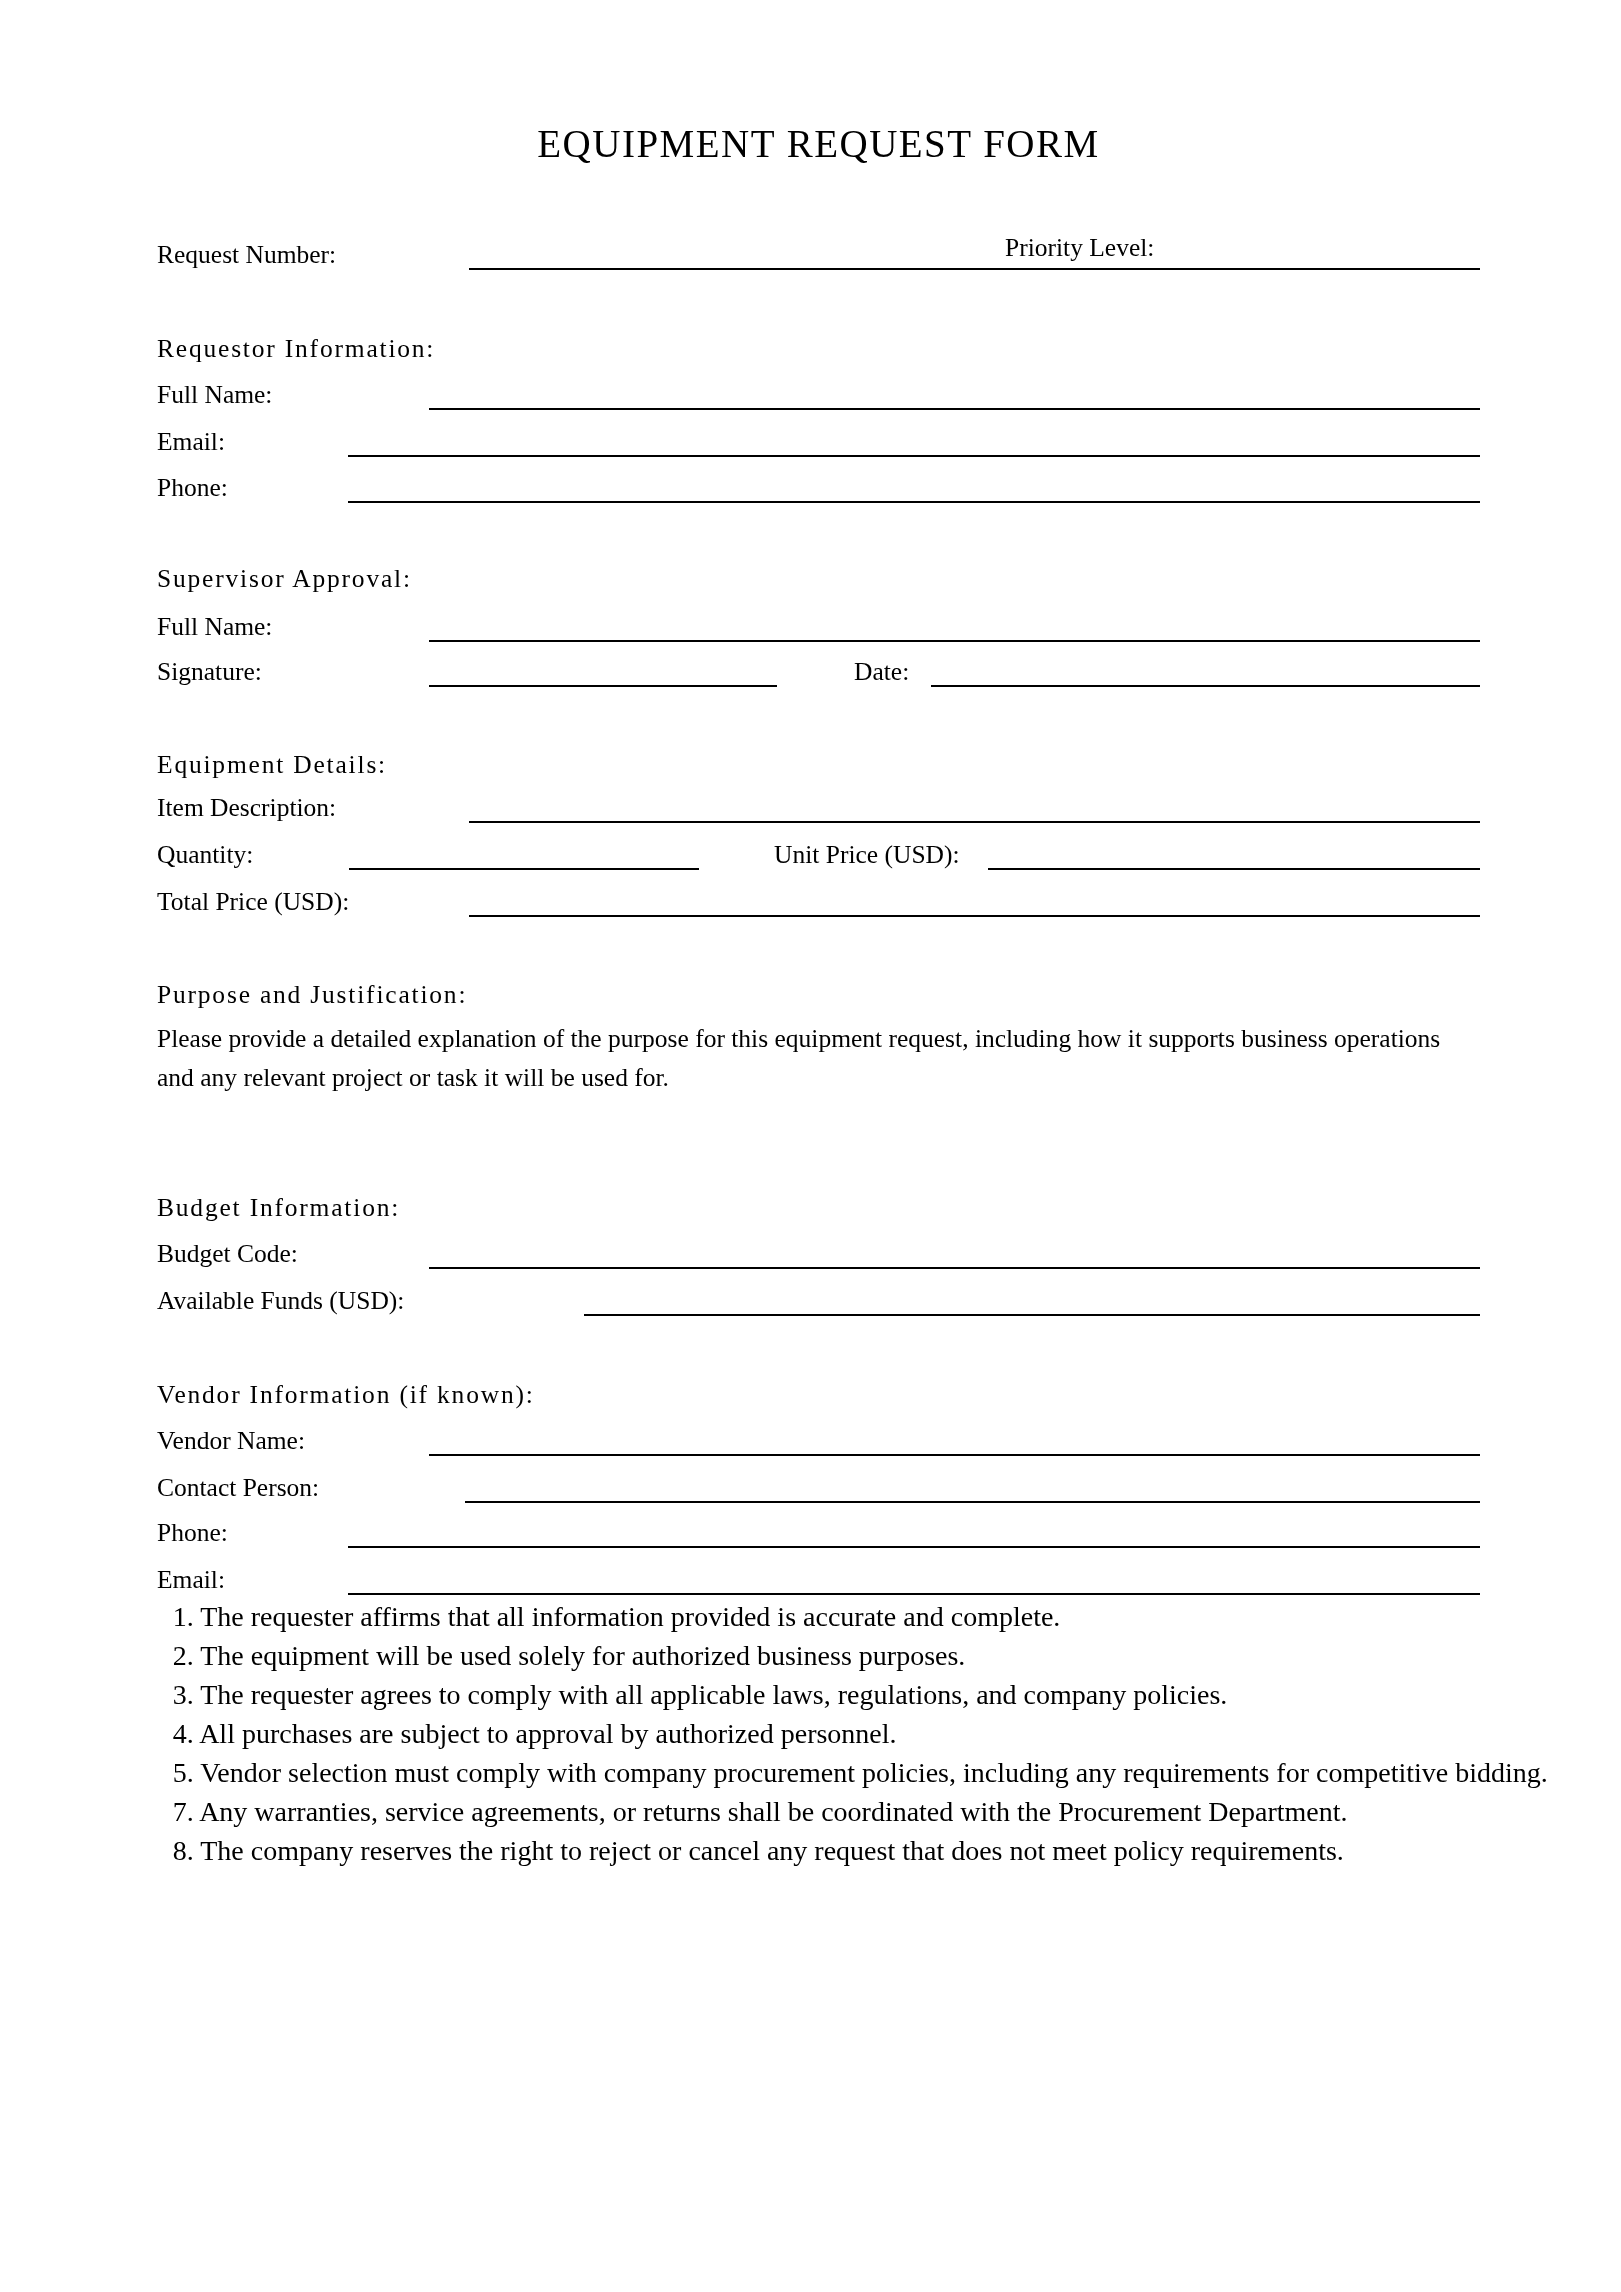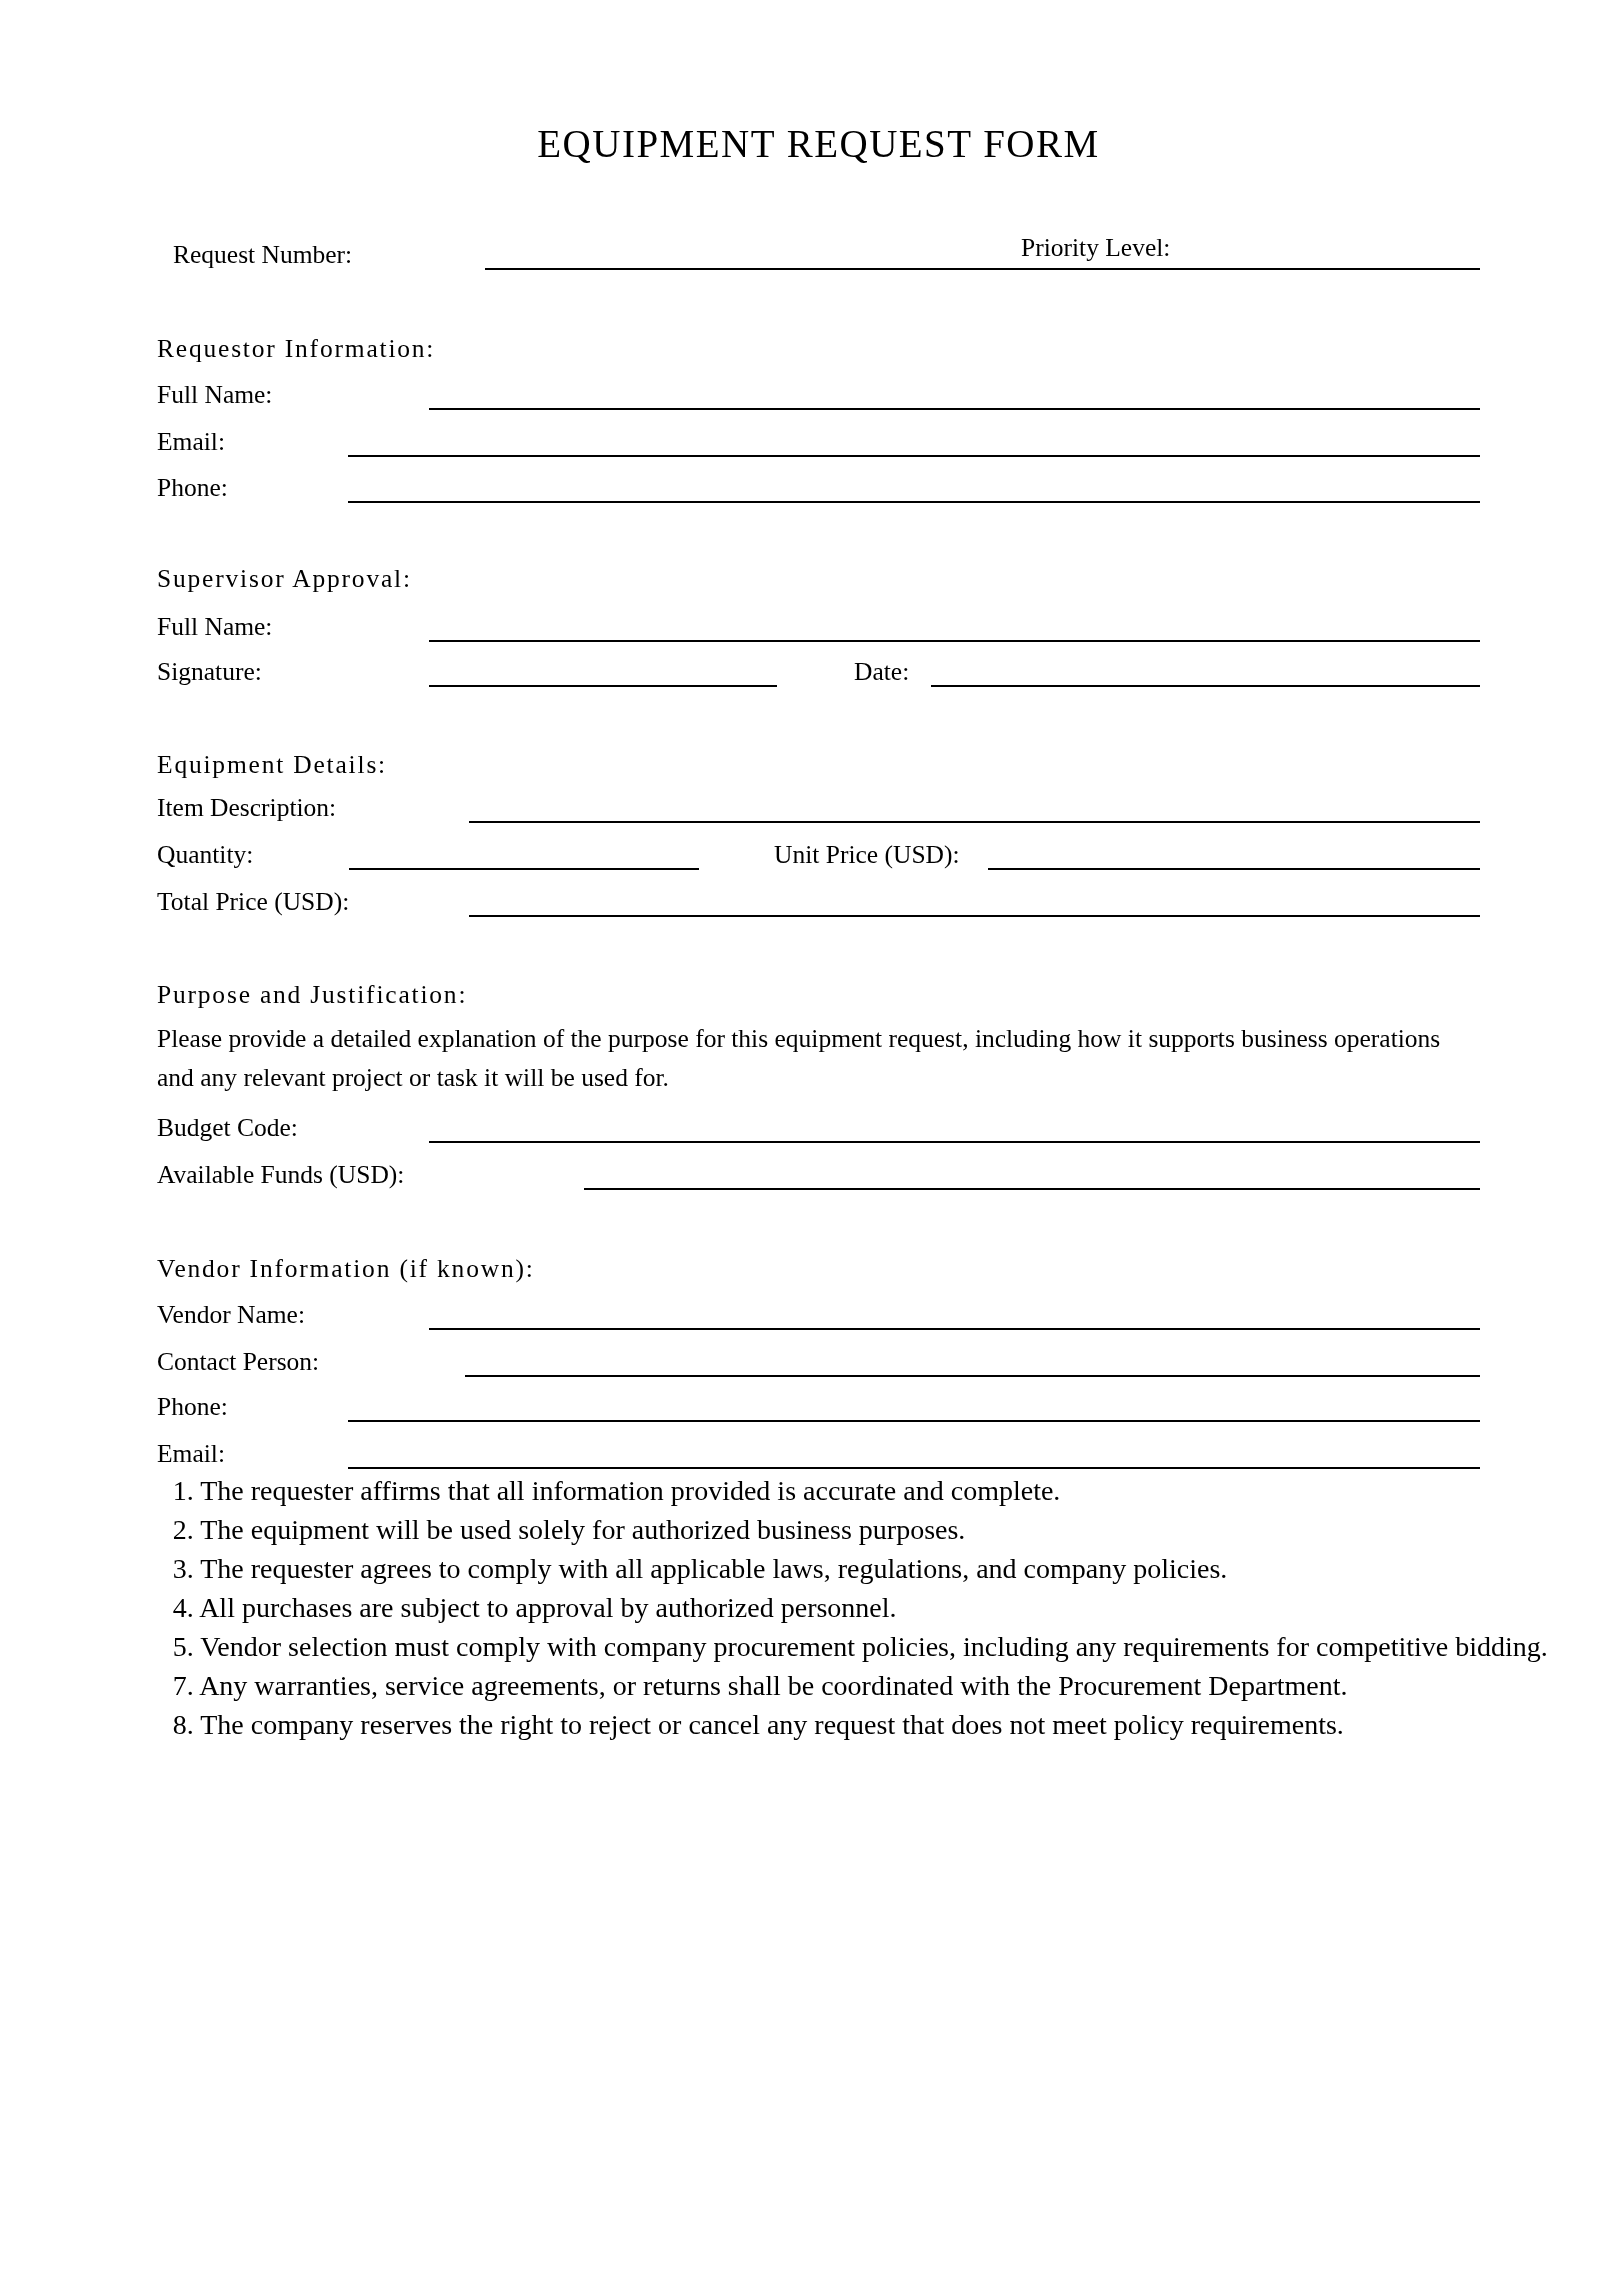--- a/index.html
+++ b/index.html
@@ -77,21 +77,21 @@
     max-width: 1304px;
   }
   .terms-list { margin-top: 2.9px; }
   .term-item {
     font-size: 28px;
     line-height: 39px;
     padding-left: 15.7px;
     white-space: nowrap;
   }
   
-  .mt65  { margin-top: 64px; margin-left: 16px; }
+  .mt65  { margin-top: 64px; }
   .mt64  { margin-top: 63px; }
   .mt61  { margin-top: 60px; }
   .mt63  { margin-top: 62px; }
   .mt97  { margin-top: 95px; }
   .mt68  { margin-top: 67px; }
   .mt9   { margin-top: 8.8px; }
   .mt8   { margin-top: 7.8px; }
   .mt7   { margin-top: 6.9px; }
   .mt6   { margin-top: 5.9px; }
   .mt4   { margin-top: 3.9px; }
@@ -148,20 +148,21 @@
     <div class="fill thin"></div>
   </div>
   <div class="row mt8">
     <div class="lbl w318">Total Price (USD):</div>
     <div class="fill"></div>
   </div>
 
   <div class="heading mt63">Purpose and Justification:</div>
   <div class="para">Please provide a detailed explanation of the purpose for this equipment request, including how it supports business operations and any relevant project or task it will be used for.</div>
 
+  <div class="heading mt97">Budget Information:</div>
   <div class="row mt7">
     <div class="lbl w277">Budget Code:</div>
     <div class="fill"></div>
   </div>
   <div class="row mt8">
     <div class="lbl w436">Available Funds (USD):</div>
     <div class="fill"></div>
   </div>
 
   <div class="heading mt64">Vendor Information (if known):</div>

